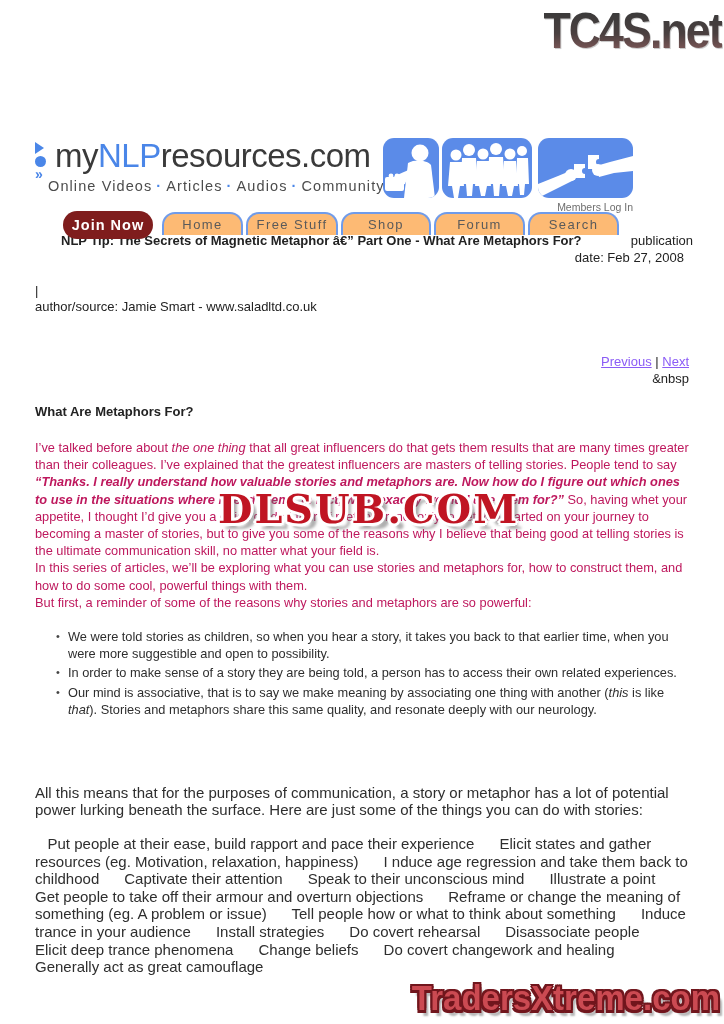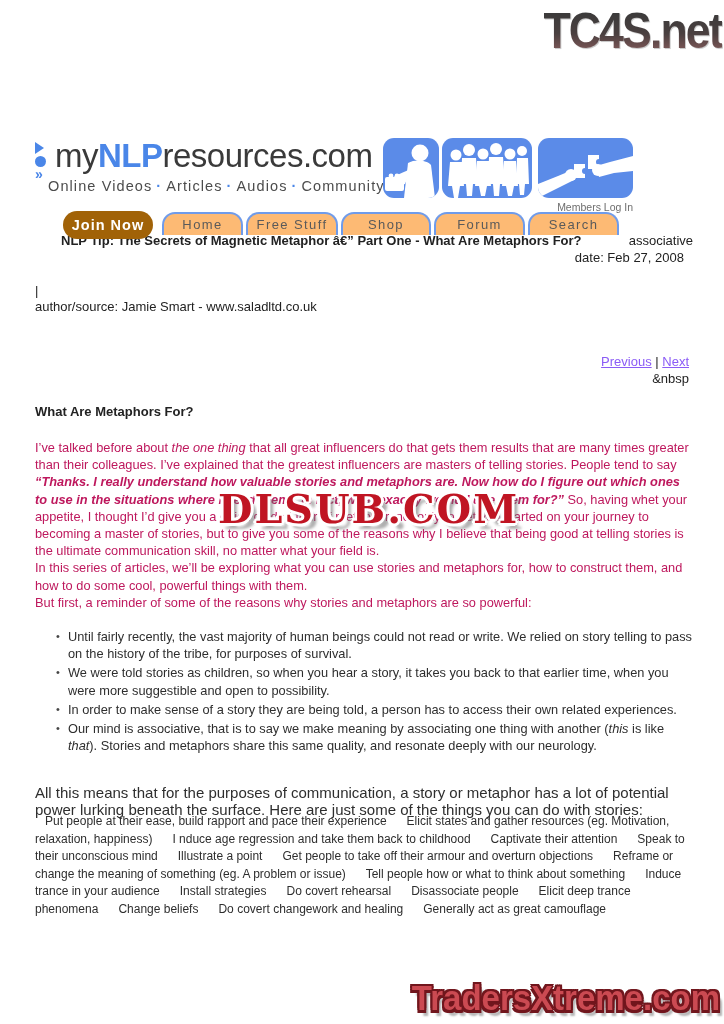--- a/index.html
+++ b/index.html
@@ -13,38 +13,38 @@
           -webkit-background-clip:text; background-clip:text; color:transparent;
           filter:drop-shadow(1px 1px 0 #c9c9c9); }
 
   
   .logo-row { position:absolute; top:138px; left:35px; width:654px; height:72px; }
   .logo-icon { position:absolute; left:0; top:4px; width:16px; display:flex; flex-direction:column; align-items:flex-start; gap:2px; }
   .li-play { width:0; height:0; border-left:9px solid #4a86e8; border-top:6px solid transparent; border-bottom:6px solid transparent; }
   .li-dot { width:11px; height:11px; border-radius:50%; background:#4a86e8; margin-left:0; }
   .li-ff  { color:#4a86e8; font-weight:bold; font-size:14px; line-height:10px; letter-spacing:-3px; }
   .logo-text { position:absolute; left:20px; top:0; font-size:33px; letter-spacing:-0.5px; color:#3a3a3a; line-height:36px; white-space:nowrap; }
-  .logo-text .accent { color:#4a86e8; font-weight:bold;margin-top:28px; }
+  .logo-text .accent { color:#4a86e8; font-weight:normal;margin-top:28px; }
   .tagline { position:absolute; left:5px; top:40px; font-size:14.5px; color:#4c4c4c; letter-spacing:1.1px; white-space:nowrap;margin-left:8px; }
   .tagline .sep { color:#4a86e8; font-weight:bold; padding:0 4px; }
 
   
   .promo { position:absolute; top:0; height:60px; background:#5b8be8; border-radius:11px; overflow:hidden; }
   .promo svg { display:block; width:100%; height:100%; }
   .promo-a { left:348px; width:56px; }
   .promo-b { left:407px; width:90px; }
   .promo-c { left:503px; width:95px; }
   .members { position:absolute; top:63px; left:503px; width:95px; text-align:right; font-size:10.5px; color:#6e6e6e; }
 
   
   .tabs { position:absolute; top:211px; left:0; width:724px; height:27px; }
   .tab { position:absolute; top:1px; height:23px; border:2px solid #6f9bea; border-bottom:none;
          border-radius:13px 13px 0 0; background:#fdba74; color:#5a5a5a; font-size:13px; letter-spacing:1.4px;
          display:flex; align-items:center; justify-content:center; }
-  .tab-dark { position:absolute; top:0; height:28px; background:#a16207; border-radius:14px; color:#fff;
+  .tab-dark { position:absolute; top:0; height:28px; background:#7f1d1d; border-radius:14px; color:#fff;
               font-weight:bold; font-size:14.5px; letter-spacing:1px;
               display:flex; align-items:center; justify-content:center; z-index:2; }
 
   
   .title-block { position:absolute; top:233px; left:35px; width:658px; font-size:13px; color:#222; line-height:16.8px; }
   .t-line1 { display:flex; justify-content:space-between; align-items:baseline; }
   .t-bold { font-weight:bold; font-size:13px; margin-left:26px; white-space:nowrap;text-align:center; }
   .t-pub { white-space:nowrap; padding-left:6px; }
   .t-line2 { text-align:right; padding-right:9px; }
   .t-pipe { margin-top:16px; }
@@ -57,21 +57,21 @@
   .para1 { position:absolute; top:439px; left:35px; width:658px; font-size:12.8px; line-height:17.2px; color:#be185d; }
   .para1 .quote { font-weight:bold; font-style:italic; }
   .em { font-style:italic; }
 
   .bullets { position:absolute; top:628px; left:35px; width:660px; font-size:12.8px; line-height:17.2px; color:#2e2e2e; }
   .bullets ul { list-style:none; padding-left:33px; }
   .bullets li { position:relative; margin-bottom:2px; }
   .bullets li::before { content:"•"; position:absolute; left:-12px; top:0; font-size:11px; color:#444; }
 
   .para2 { position:absolute; top:784px; left:35px; width:658px; font-size:15px; line-height:17.2px; color:#2e2e2e; }
-  .uses  { position:absolute; top:813px; left:35px; width:660px; font-size:12px; line-height:17.6px; color:#2e2e2e; white-space:pre-wrap; }
+  .uses  { position:absolute; top:835px; left:35px; width:660px; font-size:15px; line-height:17.6px; color:#2e2e2e; white-space:pre-wrap; }
 
   
   .dlsub { position:absolute; top:487px; left:218px; font-family:"DejaVu Serif", serif; font-weight:bold;
            font-size:41px; letter-spacing:2px; color:#c01523; transform:scale(0.97,0.94); transform-origin:top left;
            text-shadow:
              -2px -2px 0 #fff, 2px -2px 0 #fff, -2px 2px 0 #fff, 2px 2px 0 #fff,
              -3px 0 0 #fff, 3px 0 0 #fff, 0 -3px 0 #fff, 0 3px 0 #fff,
              6px 7px 3px rgba(110,110,110,0.55);
            z-index:5; }
 
@@ -152,21 +152,21 @@
     <div class="tab" style="left:162px; width:81px;">Home</div>
     <div class="tab" style="left:246px; width:92px;">Free Stuff</div>
     <div class="tab" style="left:341px; width:90px;">Shop</div>
     <div class="tab" style="left:434px; width:91px;">Forum</div>
     <div class="tab" style="left:528px; width:91px;">Search</div>
   </div>
 
   <div class="title-block">
     <div class="t-line1">
       <span class="t-bold">NLP Tip: The Secrets of Magnetic Metaphor â€” Part One - What Are Metaphors For?</span>
-      <span class="t-pub">associative</span>
+      <span class="t-pub">publication</span>
     </div>
     <div class="t-line2">date:  Feb 27, 2008</div>
     <div class="t-pipe">|</div>
     <div>author/source: Jamie Smart - www.saladltd.co.uk</div>
   </div>
 
   <div class="prevnext">
     <div>
       <a>Previous</a><span> | </span><a>Next</a>
     </div>
@@ -176,21 +176,20 @@
   <div class="heading">What Are Metaphors For?</div>
 
   <div class="para1">
     <span>I’ve talked before about </span><span class="em">the one thing</span><span> that all great influencers do that gets them results that are many times greater than their colleagues. I’ve explained that the greatest influencers are masters of telling stories. People tend to say </span><span class="quote">“Thanks. I really understand how valuable stories and metaphors are. Now how do I figure out which ones to use in the situations where I need them? In fact, what exactly would I use them for?”</span><span> So, having whet your appetite, I thought I’d give you a quick guided tour of metaphor, not only to get you started on your journey to becoming a master of stories, but to give you some of the reasons why I believe that being good at telling stories is the ultimate communication skill, no matter what your field is.</span><br>
     <span>In this series of articles, we’ll be exploring what you can use stories and metaphors for, how to construct them, and how to do some cool, powerful things with them.</span><br>
     <span>But first, a reminder of some of the reasons why stories and metaphors are so powerful:</span>
   </div>
 
   <div class="bullets">
     <ul>
-      <li>Until fairly recently, the vast majority of human beings could not read or write. We relied on story telling to pass on the history of the tribe, for purposes of survival.</li>
       <li>We were told stories as children, so when you hear a story, it takes you back to that earlier time, when you were more suggestible and open to possibility.</li>
       <li>In order to make sense of a story they are being told, a person has to access their own related experiences.</li>
       <li><span>Our mind is associative, that is to say we make meaning by associating one thing with another (</span><span class="em">this</span><span> is like </span><span class="em">that</span><span>). Stories and metaphors share this same quality, and resonate deeply with our neurology.</span></li>
     </ul>
   </div>
 
   <div class="para2">All this means that for the purposes of communication, a story or metaphor has a lot of potential power lurking beneath the surface. Here are just some of the things you can do with stories:</div>
   <div class="uses">   Put people at their ease, build rapport and pace their experience      Elicit states and gather resources (eg. Motivation, relaxation, happiness)      I nduce age regression and take them back to childhood      Captivate their attention      Speak to their unconscious mind      Illustrate a point      Get people to take off their armour and overturn objections      Reframe or change the meaning of something (eg. A problem or issue)      Tell people how or what to think about something      Induce trance in your audience      Install strategies      Do covert rehearsal      Disassociate people      Elicit deep trance phenomena      Change beliefs      Do covert changework and healing      Generally act as great camouflage</div>
 
   <div class="dlsub">DLSUB.COM</div>

